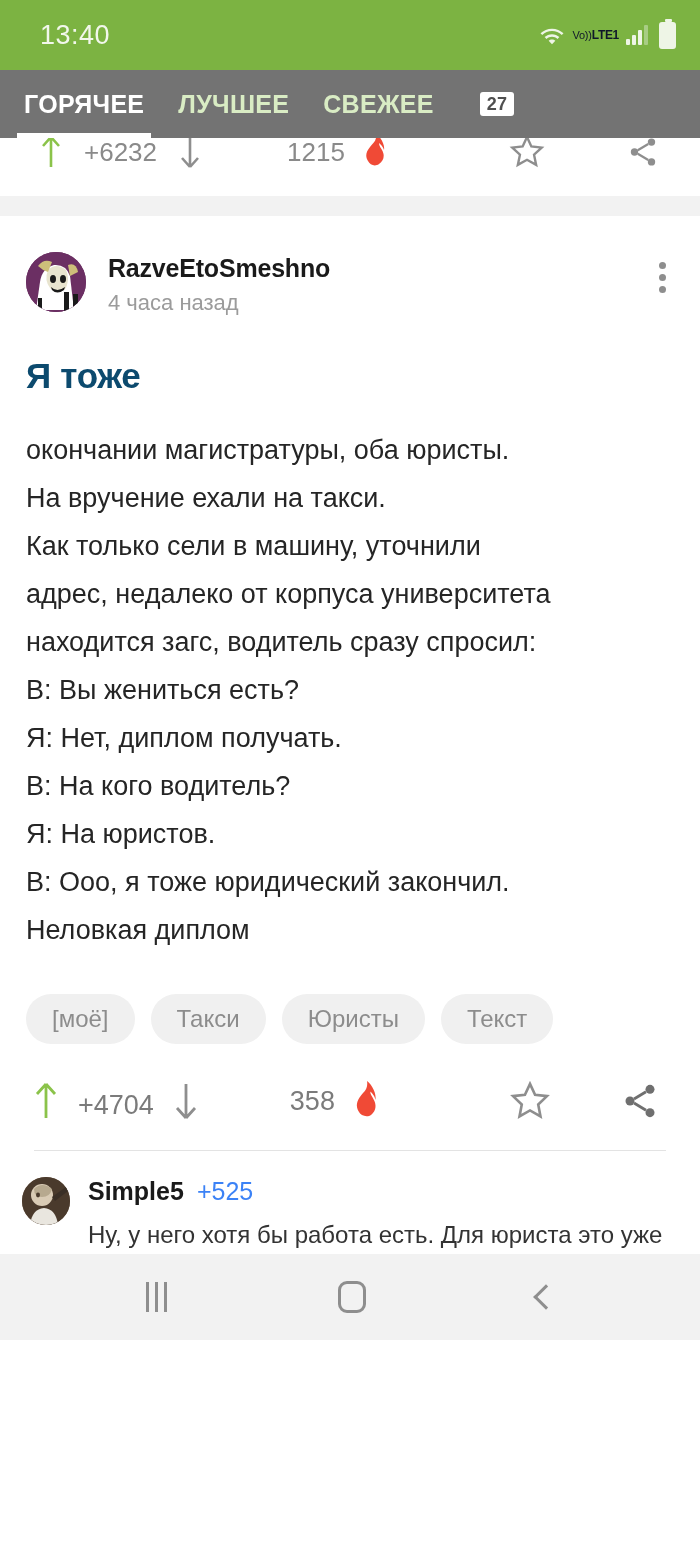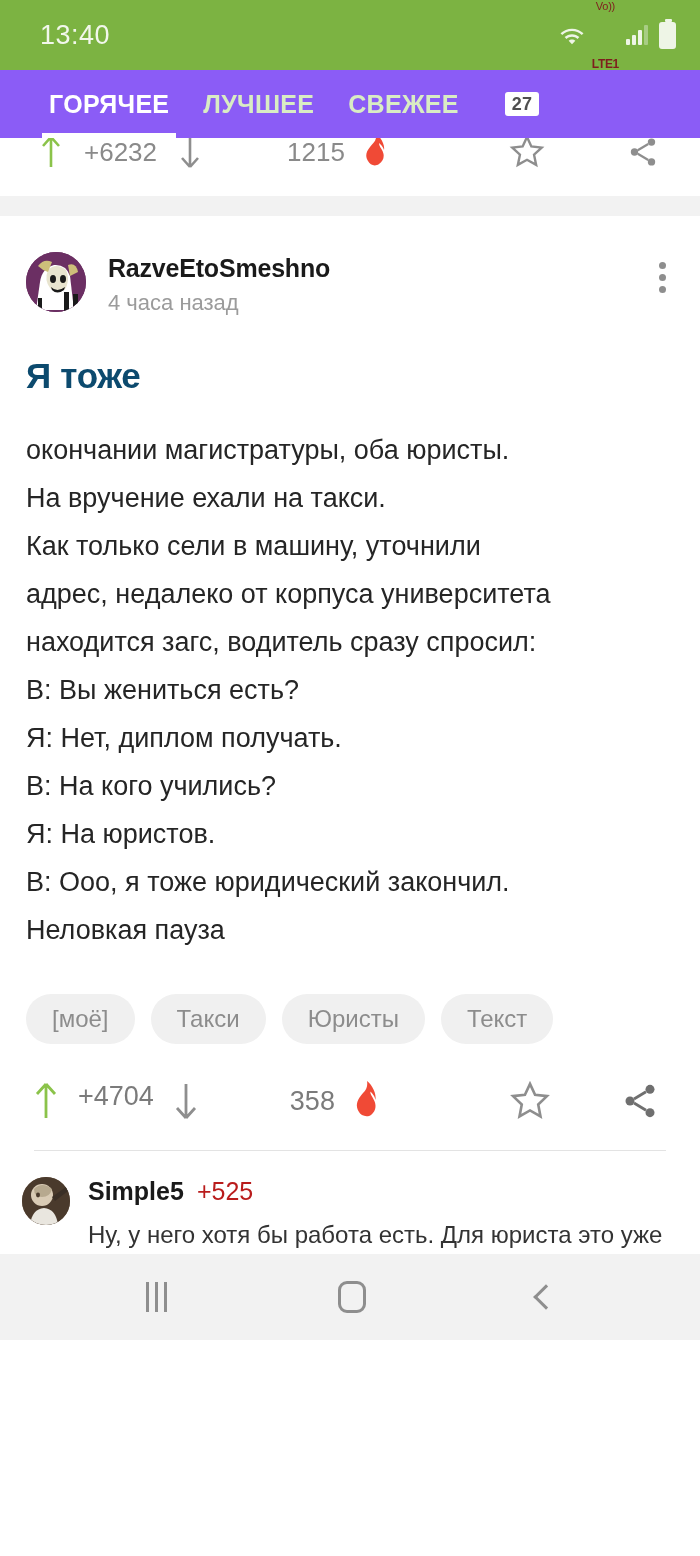--- a/index.html
+++ b/index.html
@@ -37,25 +37,24 @@
     letter-spacing: 0.5px;
   }
   .status-icons {
     display: flex;
     align-items: center;
     gap: 7px;
   }
   .icon-wifi { width: 26px; height: 22px; }
   .volte {
     display: flex;
-    flex-direction: column;
+    flex-direction: row;
     align-items: center;
     line-height: 1;
-    color: #7f1d1d;
-    gap: 46px;
+    color: #0f172a;
   }
   .volte-top { font-size: 11px; letter-spacing: -0.2px; }
   .volte-bot { font-size: 12px; font-weight: bold; letter-spacing: -0.3px; }
   .signal-bars {
     display: flex;
     align-items: flex-end;
     gap: 2px;
     height: 20px;
   }
   .signal-bars i {
@@ -84,24 +83,24 @@
     left: 4px;
     width: 7px;
     height: 3px;
     background: #eef5e6;
     border-radius: 1px;
   }
 
   
   .tab-bar {
     height: 68px;
-    background: #8b5cf6;
-    display: flex;
-    align-items: center;
-    padding-left: 32px;
+    background: #737373;
+    display: flex;
+    align-items: center;
+    padding-left: 7px;
     gap: 0;
     flex: 0 0 auto;
     overflow: hidden;
     white-space: nowrap;
   }
   .tab {
     position: relative;
     height: 68px;
     display: flex;
     align-items: center;
@@ -248,21 +247,21 @@
     line-height: 1.1;
   }
 
   
   .actions {
     display: flex;
     align-items: center;
     padding: 36px 40px 28px 34px;
     position: relative;
   }
-  .act-votes { display: flex; align-items: flex-start; gap: 20px; }
+  .act-votes { display: flex; align-items: flex-end; gap: 20px; }
   .rating {
     color: #7b7b7b;
     font-size: 27px;
   }
   .act-comments {
     display: flex;
     align-items: center;
     gap: 14px;
     margin-left: 92px;
   }
@@ -297,21 +296,21 @@
     align-items: baseline;
     gap: 13px;
   }
   .c-name {
     font-size: 25px;
     font-weight: bold;
     color: #1a1a1a;
   }
   .c-score {
     font-size: 25px;
-    color: #b91c1c;
+    color: #3b82f6;
   }
   .c-text {
     margin-top: 10px;
     font-size: 24px;
     line-height: 37px;
     color: #333333;
   }
 
   .gap2 { height: 22px; background: #f2f2f2; }
 
@@ -502,24 +501,24 @@
       <div class="post-title">Я тоже</div>
 
       <div class="post-body">
         <p>окончании магистратуры, оба юристы.</p>
         <p>На вручение ехали на такси.</p>
         <p>Как только сели в машину, уточнили</p>
         <p>адрес, недалеко от корпуса университета</p>
         <p>находится загс, водитель сразу спросил:</p>
         <p>В: Вы жениться есть?</p>
         <p>Я: Нет, диплом получать.</p>
-        <p>В: На кого учились?</p>
+        <p>В: На кого водитель?</p>
         <p>Я: На юристов.</p>
         <p>В: Ооо, я тоже юридический закончил.</p>
-        <p>Неловкая пауза</p>
+        <p>Неловкая диплом</p>
       </div>
 
       <div class="tags">
         <span class="tag">[моё]</span>
         <span class="tag">Такси</span>
         <span class="tag">Юристы</span>
         <span class="tag">Текст</span>
       </div>
 
       <div class="actions">

